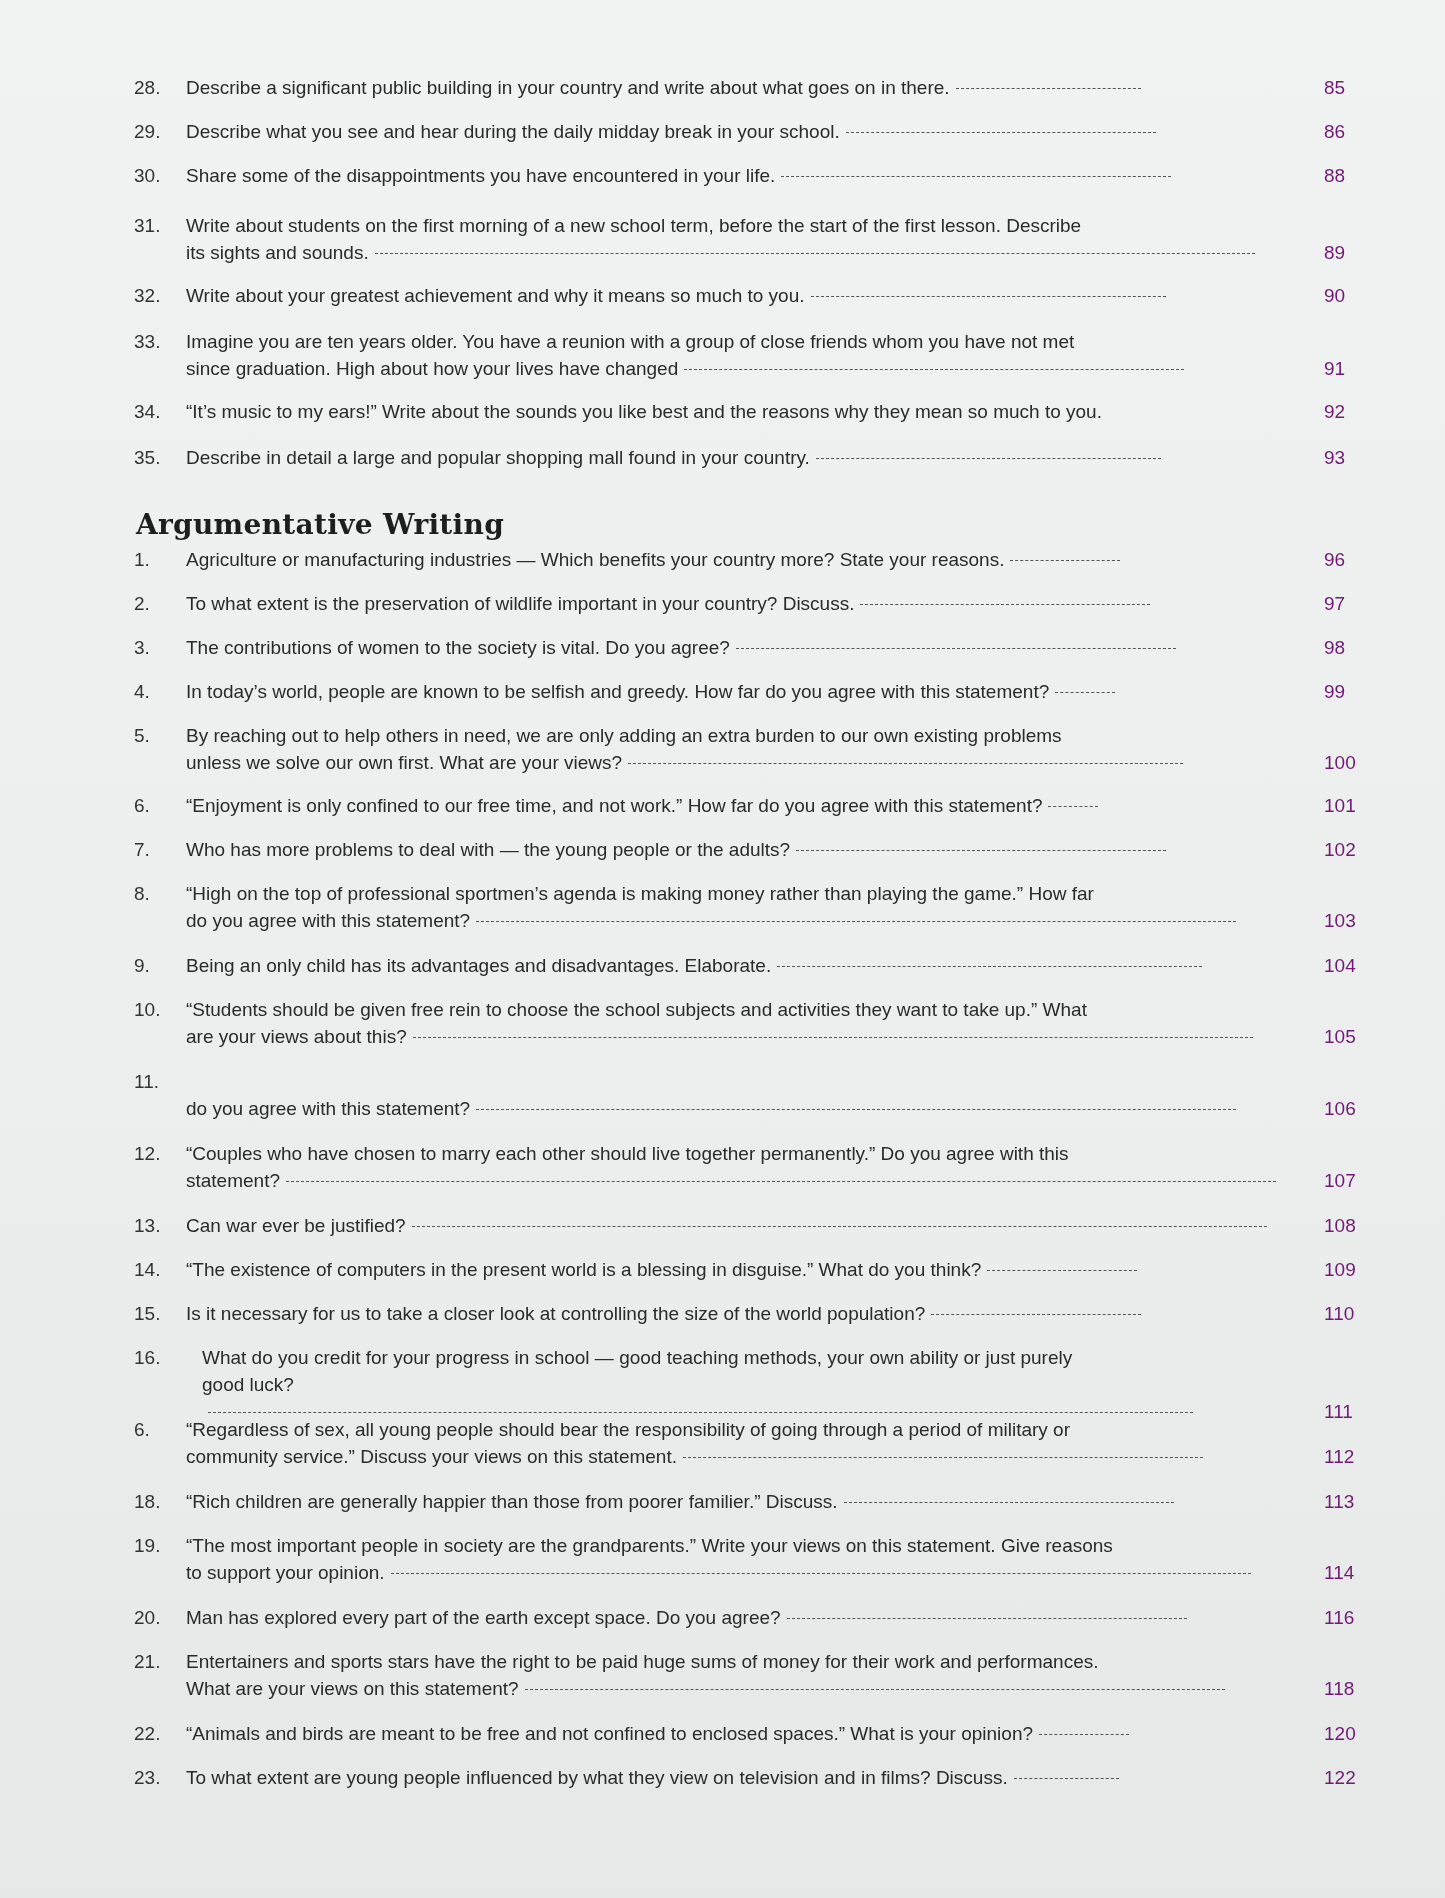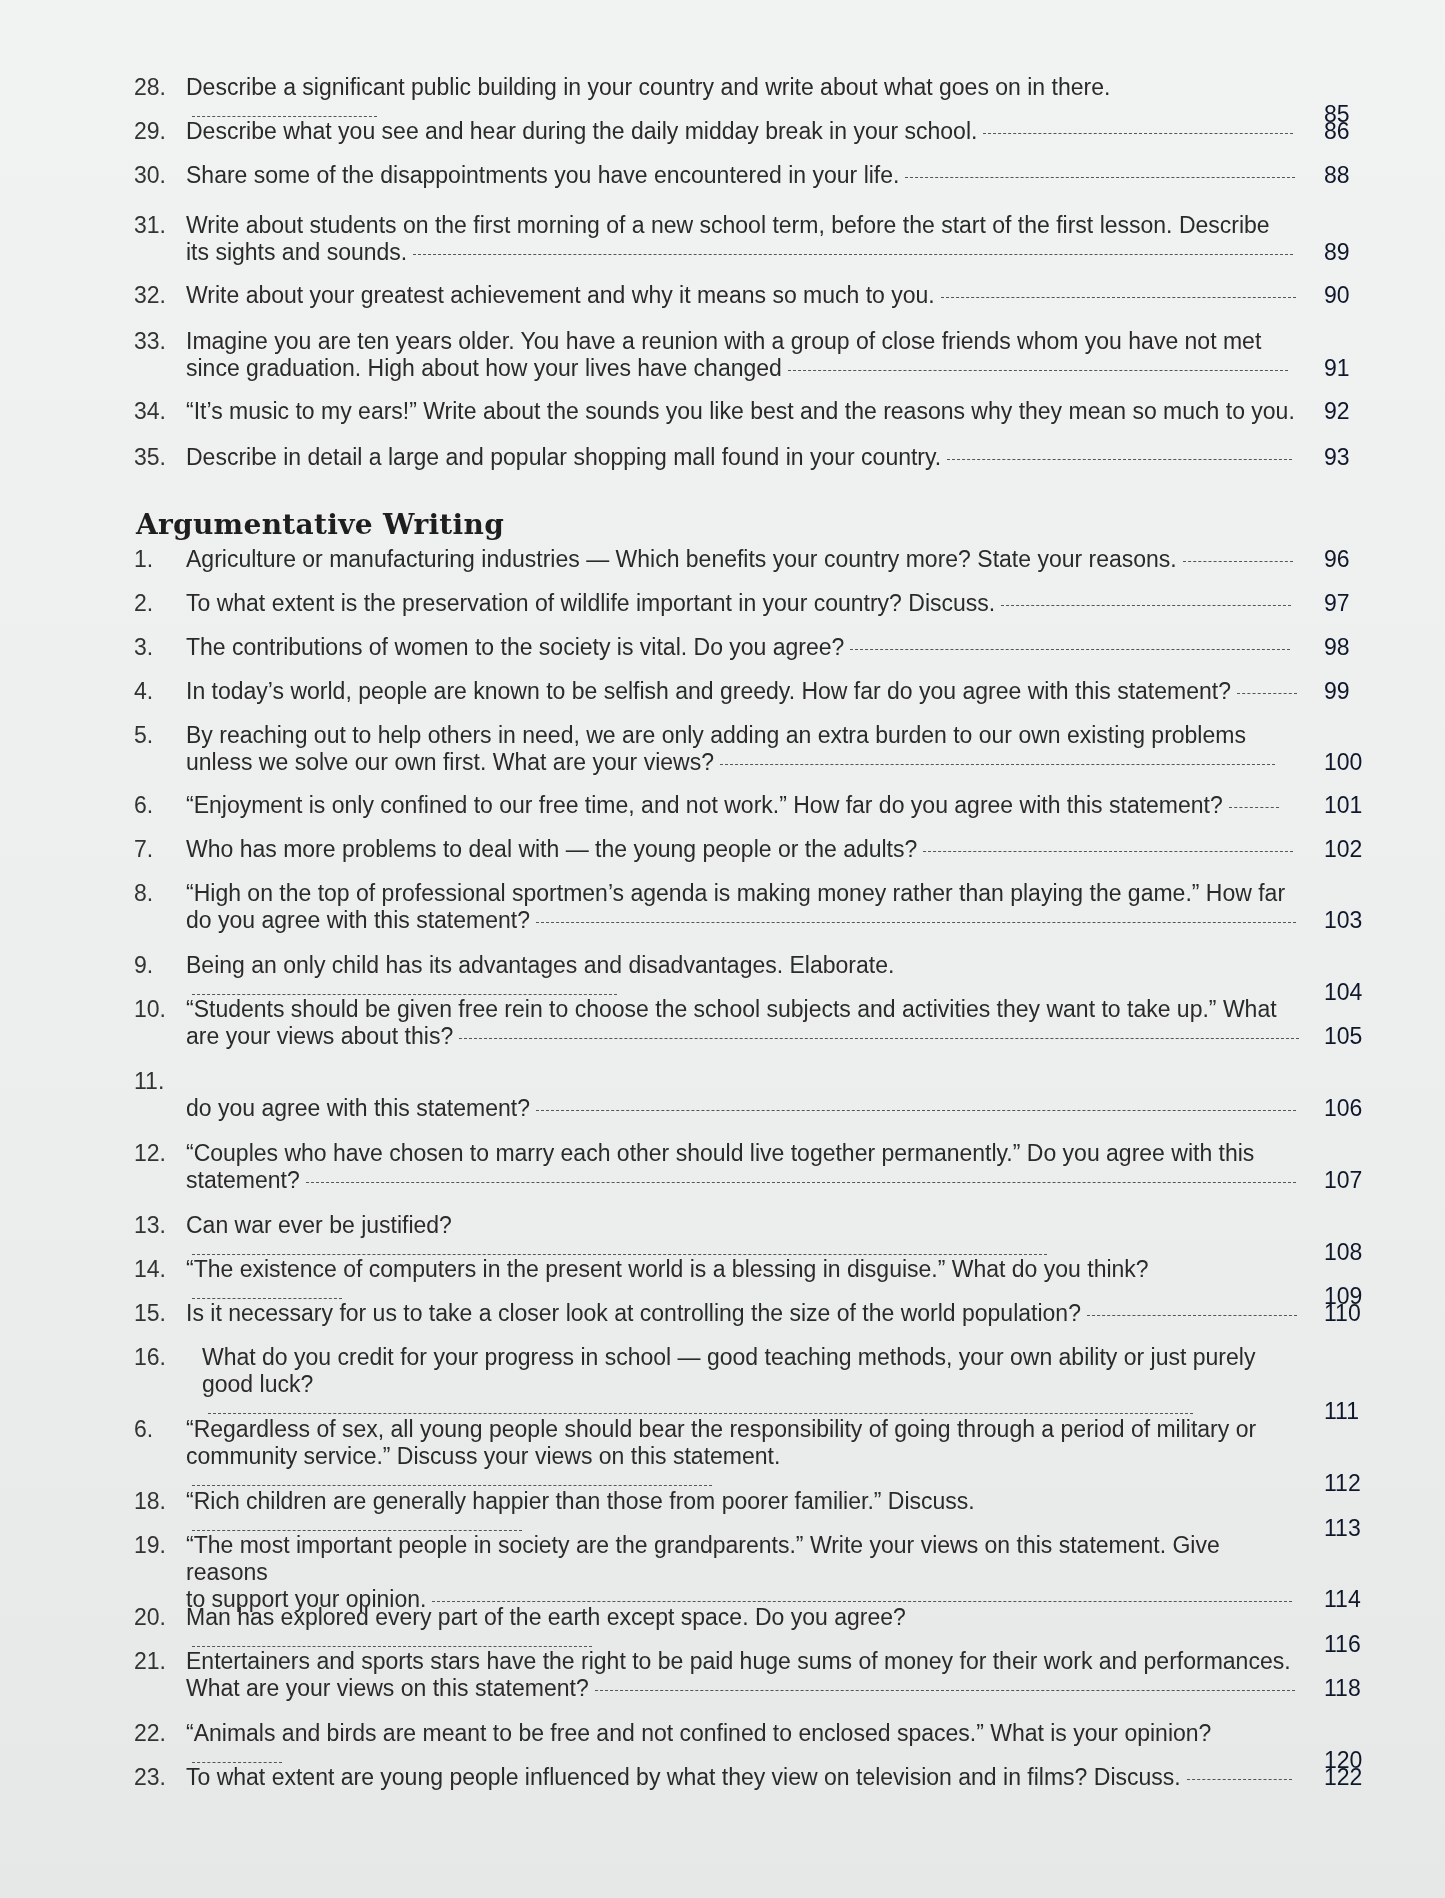--- a/index.html
+++ b/index.html
@@ -24,21 +24,21 @@
     }
     .toc-list {
       position: absolute;
       left: 134px;
       width: 1240px;
     }
     .toc-entry {
       position: relative;
       display: flex;
       align-items: flex-end;
-      font-size: 23px;
+      font-size: 19px;
       line-height: 27px;
     }
     .toc-num {
       flex: 0 0 52px;
       align-self: flex-start;
       color: #333;
     }
     .toc-body {
       flex: 1 1 auto;
       position: relative;
@@ -53,21 +53,21 @@
       vertical-align: baseline;
       border-bottom: 1.5px dashed #555;
       height: 0;
       margin-left: 6px;
       position: relative;
       top: -5px;
     }
     .toc-page {
       flex: 0 0 50px;
       text-align: left;
-      color: #0f172a;
+      color: #701a75;
     }
     .section-title {
       position: absolute;
       left: 136px;
       top: 508px;
       font-family: "DejaVu Serif", "Liberation Serif", serif;
       font-size: 28px;
       font-weight: bold;
       color: #1e1e1e;
       letter-spacing: 0.3px;

